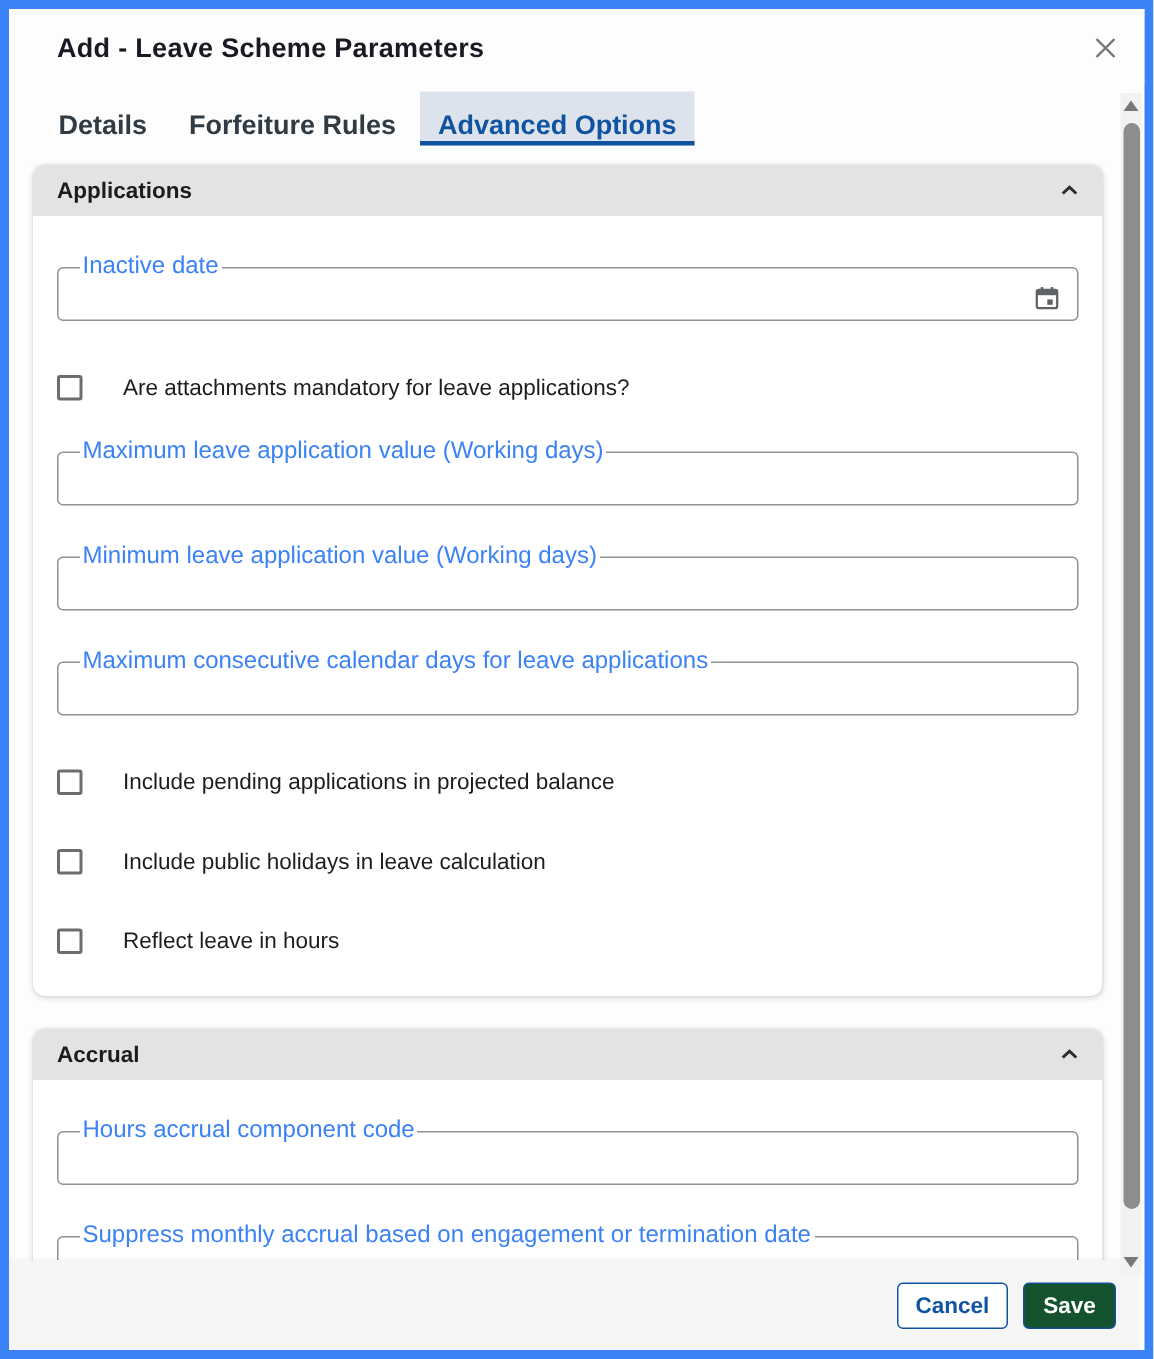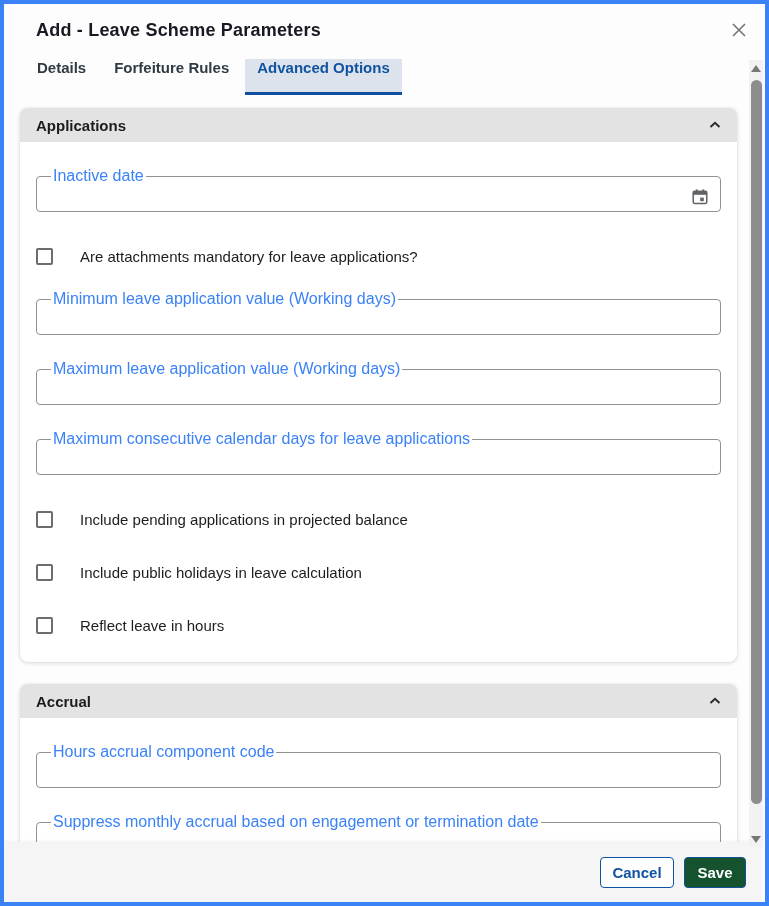--- a/index.html
+++ b/index.html
@@ -1,40 +1,40 @@
 <!DOCTYPE html>
 <html><head>
 <meta charset="utf-8">
 <style>
   * { margin:0; padding:0; box-sizing:border-box; }
   html,body { width:769px; height:906px; font-family:"Liberation Sans", sans-serif; background:#fff; }
 
   .window {
     position:relative; width:769px; height:906px;
-    border:4px solid #3b82f6; background:#fdfdfd; overflow:hidden;
+    border:6px solid #3b82f6; background:#fdfdfd; overflow:hidden;
   }
 
   
   .dialog-header { position:absolute; top:0; left:0; right:0; height:50px; background:#fdfdfd; }
   .dialog-title {
     position:absolute; top:16px; left:32px;
     font-size:18px; font-weight:700; color:#191924; letter-spacing:.2px;
   }
   .close-btn {
     position:absolute; top:16px; right:16px; width:20px; height:20px;
     display:flex; align-items:center; justify-content:center; cursor:pointer;
   }
 
   
   .tabbar {
     position:absolute; top:55px; left:21px; display:flex; gap:4px; height:36px;
   }
   .tab {
-    display:flex; align-items:flex-start; padding:0 12px;
-    font-size:15px; font-weight:700; color:#303b44; cursor:pointer;
+    display:flex; align-items:flex-end; padding:0 12px;
+    font-size:18px; font-weight:700; color:#303b44; cursor:pointer;
     border-bottom:3px solid transparent;
   }
   .tab.active {
     color:#1053a0; background:#dce3ed; border-bottom:3px solid #0f519f;
   }
 
   
   .content {
     position:absolute; top:96px; left:0; right:16px; height:747px;
     overflow:hidden; background:#fdfdfd;
@@ -161,28 +161,28 @@
           </fieldset>
         </div>
 
         <div class="cb-row">
           <span class="cb-box"></span>
           <span class="cb-label">Are attachments mandatory for leave applications?</span>
         </div>
 
         <div class="field">
           <fieldset>
+            <legend>Maximum leave application value (Working days)</legend>
+            <input type="text" value="" style="">
+          </fieldset>
+        </div>
+
+        <div class="field">
+          <fieldset>
             <legend>Minimum leave application value (Working days)</legend>
-            <input type="text" value="" style="">
-          </fieldset>
-        </div>
-
-        <div class="field">
-          <fieldset>
-            <legend>Maximum leave application value (Working days)</legend>
             <input type="text" value="" style="">
           </fieldset>
         </div>
 
         <div class="field">
           <fieldset>
             <legend>Maximum consecutive calendar days for leave applications</legend>
             <input type="text" value="" style="">
           </fieldset>
         </div>

